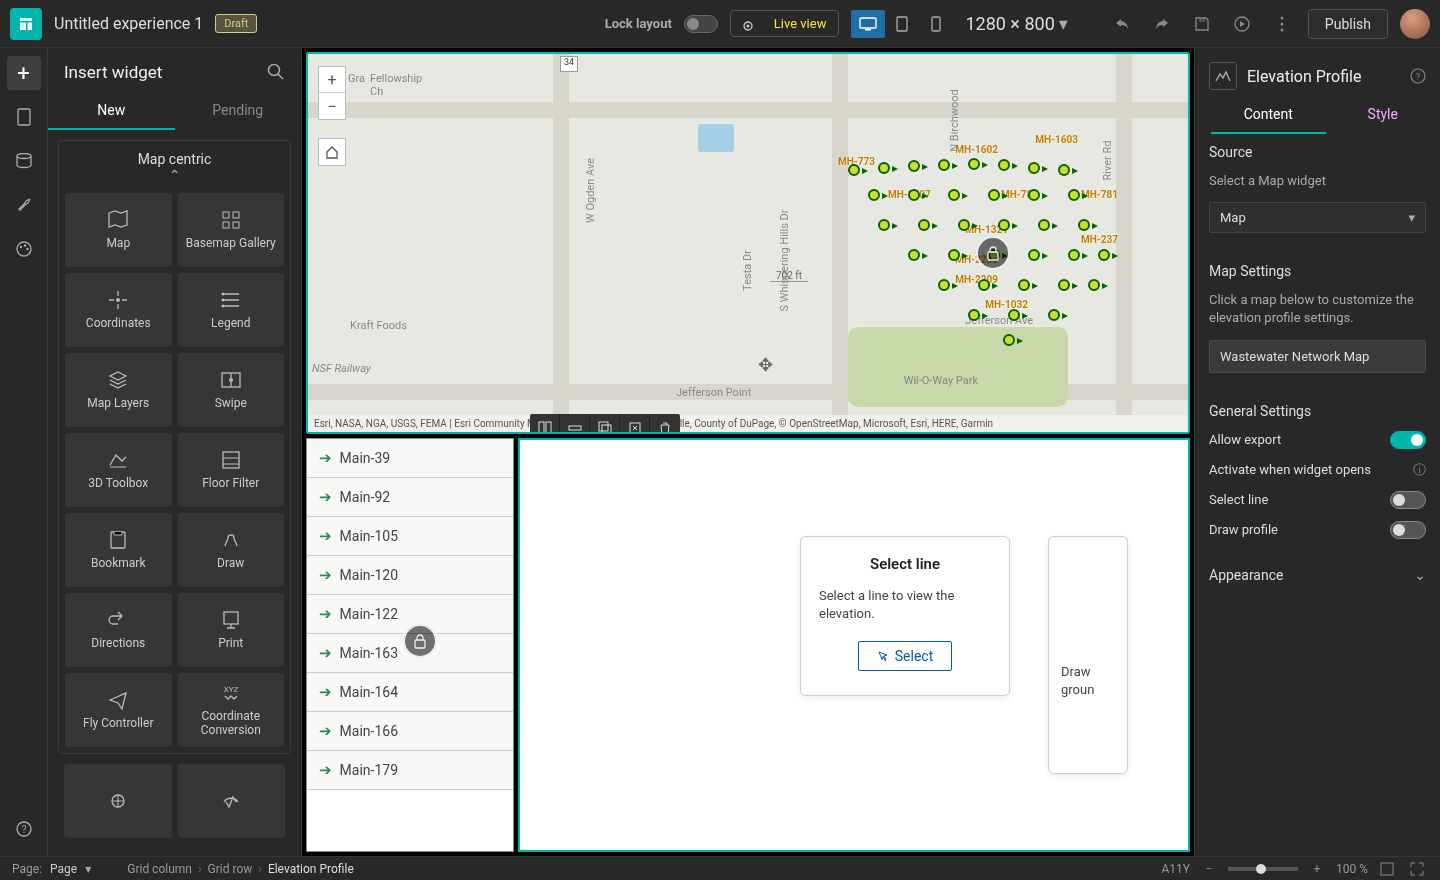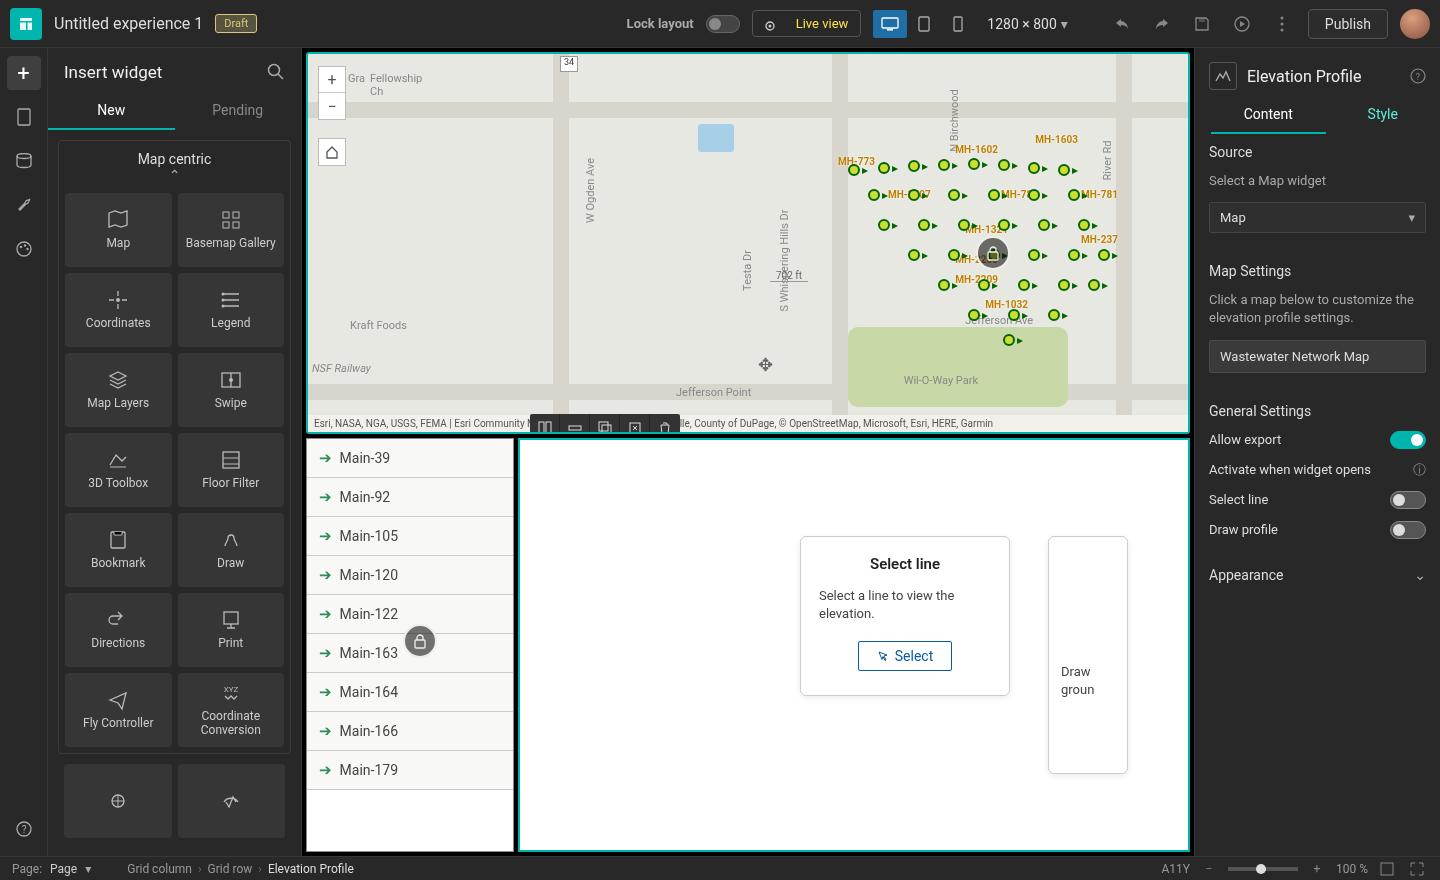--- a/index.html
+++ b/index.html
@@ -11,21 +11,21 @@
 .exp-title { color: #ddd; font-size: 16px; flex: 0 0 auto; }
 .draft-badge { background: #d9c97a44; border: 1px solid #d9c97a; color: #d9c97a; font-size: 11px; padding: 2px 8px; border-radius: 3px; }
 .topbar-spacer { flex: 1; }
 .lock-label { color: #aaa; font-size: 13px; font-weight: bold; }
 .toggle-small { width: 34px; height: 18px; border-radius: 9px; background: #444; border: 1px solid #666; position: relative; }
 .toggle-small::after { content:""; position:absolute; width:12px; height:12px; border-radius:50%; background:#888; top:2px; left:2px; }
 .live-btn { border: 1px solid #555; color: #fde047; background: transparent; padding: 5px 12px; border-radius: 4px; font-size: 13px; display:flex; align-items:flex-end; gap:21px; }
 .dev-group { display:flex; gap:0; align-items:center; }
 .dev-btn { width:34px; height:28px; display:flex; align-items:center; justify-content:center; border-radius:2px; color:#aaa; }
 .dev-btn.active { background:#1f6fa6; color:#fff; }
-.size-sel { color:#ddd; font-size:14px; display:flex; align-items:center; gap:4px; }
+.size-sel { color:#ddd; font-size:18px; display:flex; align-items:center; gap:4px; }
 .top-icon { width:28px; height:28px; display:flex; align-items:center; justify-content:center; color:#888; }
 .publish-btn { background:#2c2c2c; border:1px solid #555; color:#ddd; padding:6px 16px; border-radius:4px; font-size:14px; }
 .avatar { width:30px; height:30px; border-radius:50%; background: radial-gradient(circle at 40% 30%, #d9a080, #8a5040); }
 
 
 .main-row { flex: 1; display: flex; overflow: hidden; }
 
 
 .toolstrip { width: 48px; background: #282828; display:flex; flex-direction:column; align-items:center; padding-top:8px; gap:10px; border-right:1px solid #363636; }
 .ts-btn { width:34px; height:34px; display:flex; align-items:center; justify-content:center; border-radius:4px; color:#aaa; }
@@ -82,21 +82,21 @@
 .card p { font-size:13px; color:#444; line-height:1.4; margin-bottom:18px; }
 .card .select-btn { display:flex; align-items:center; gap:6px; margin:0 auto; border:1px solid #0a5a9e; color:#0a5a9e; background:#fff; padding:6px 18px; border-radius:2px; font-size:14px; width:fit-content; }
 
 
 .right-panel { width: 246px; background:#282828; border-left:1px solid #363636; display:flex; flex-direction:column; }
 .rp-head { display:flex; align-items:center; gap:10px; padding:14px 14px 6px; }
 .rp-icon { width:28px; height:28px; border:1px solid #555; border-radius:3px; display:flex; align-items:center; justify-content:center; color:#aaa; }
 .rp-title { font-size:16px; color:#eee; flex:1; }
 .rp-help { color:#888; }
 .rp-tabs { display:flex;padding-left:16px; }
-.rp-tab { flex:1; text-align:center; padding:10px 0; font-size:14px; color:#5eead4; border-bottom:2px solid transparent; }
+.rp-tab { flex:1; text-align:center; padding:10px 0; font-size:14px; color:#f0abfc; border-bottom:2px solid transparent; }
 .rp-tab.active { color:#fff; border-bottom-color:#00b5ad; }
 .rp-body { padding:10px 14px; display:flex; flex-direction:column; gap:12px; overflow-y:auto; }
 .rp-sub { font-size:14px; color:#ddd; }
 .rp-hint { font-size:13px; color:#aaa; line-height:1.4; }
 .rp-select { background:#2f2f2f; border:1px solid #444; padding:7px 10px; border-radius:2px; color:#ddd; display:flex; justify-content:space-between; align-items:center; font-size:13px; }
 .rp-map-sel { background:#3a3a3a; border:1px solid #4a4a4a; padding:8px 10px; color:#ddd; font-size:13px; border-radius:2px; }
 .rp-row { display:flex; align-items:center; justify-content:space-between; font-size:13px; color:#ddd; }
 .toggle { width:36px; height:18px; border-radius:9px; background:#555; position:relative; border:1px solid #888; }
 .toggle::after { content:""; position:absolute; width:12px; height:12px; border-radius:50%; background:#ddd; top:2px; left:2px; }
 .toggle.on { background:#00b5ad; border-color:#00b5ad; }

